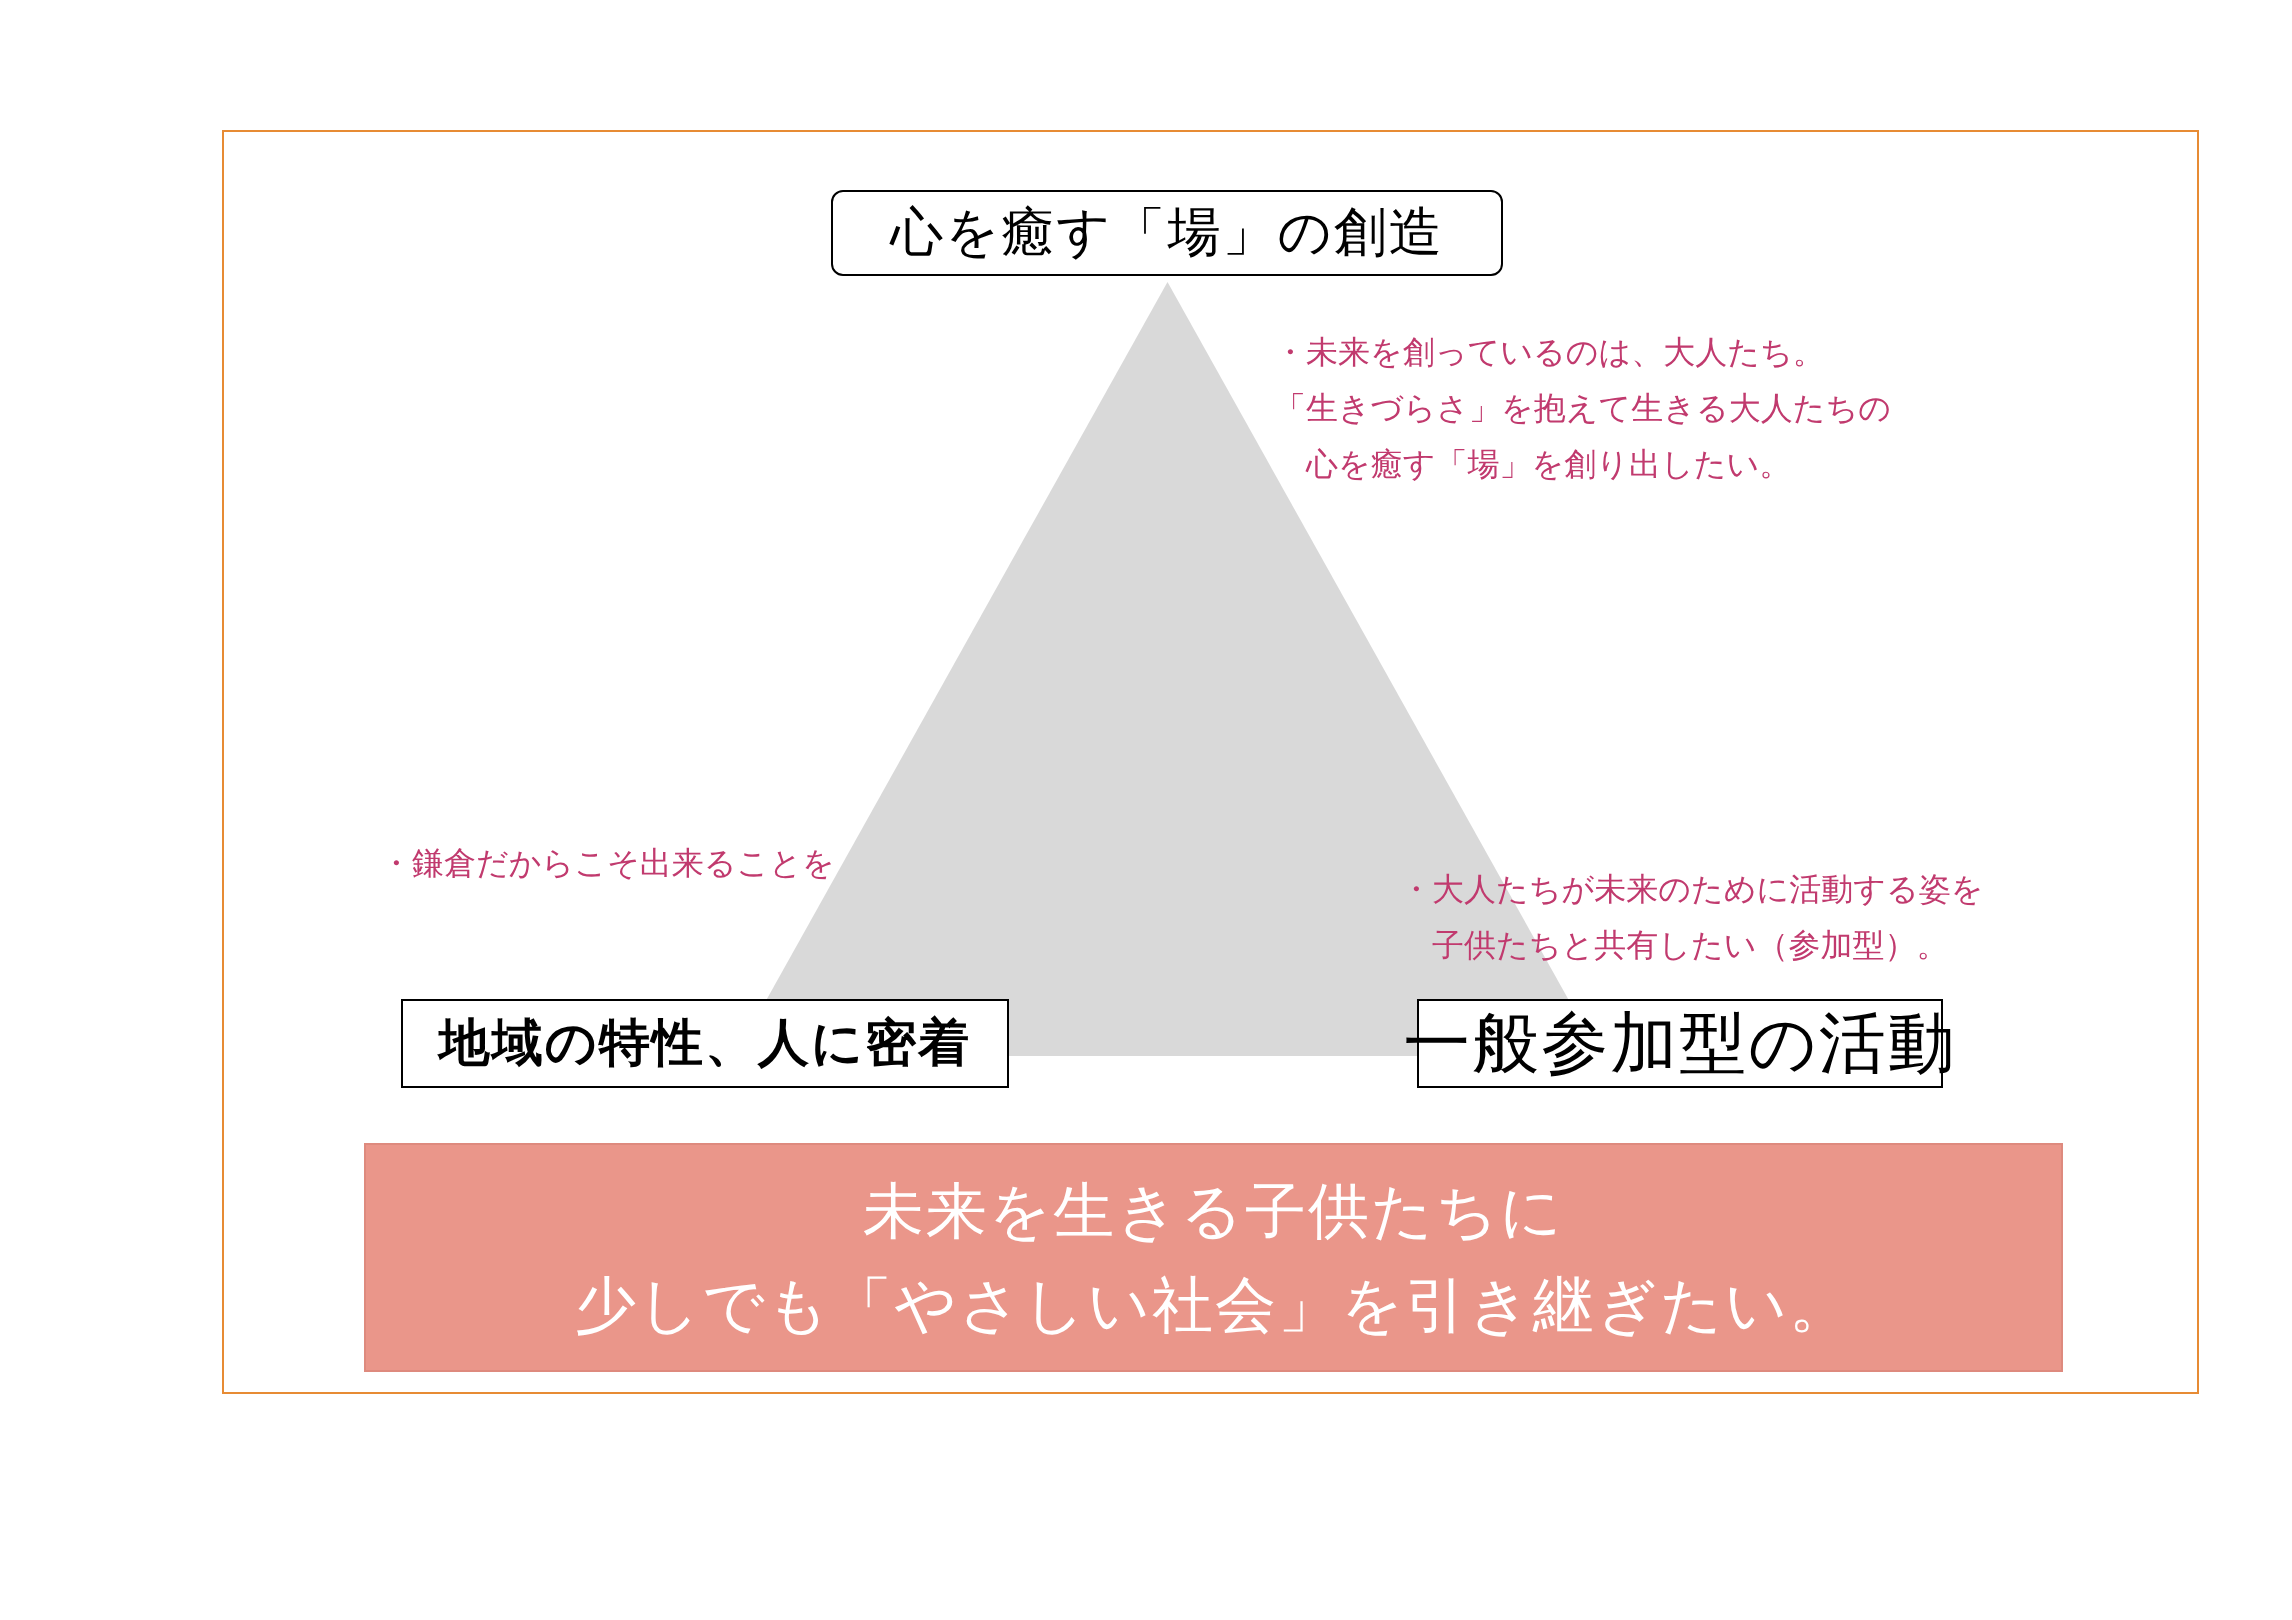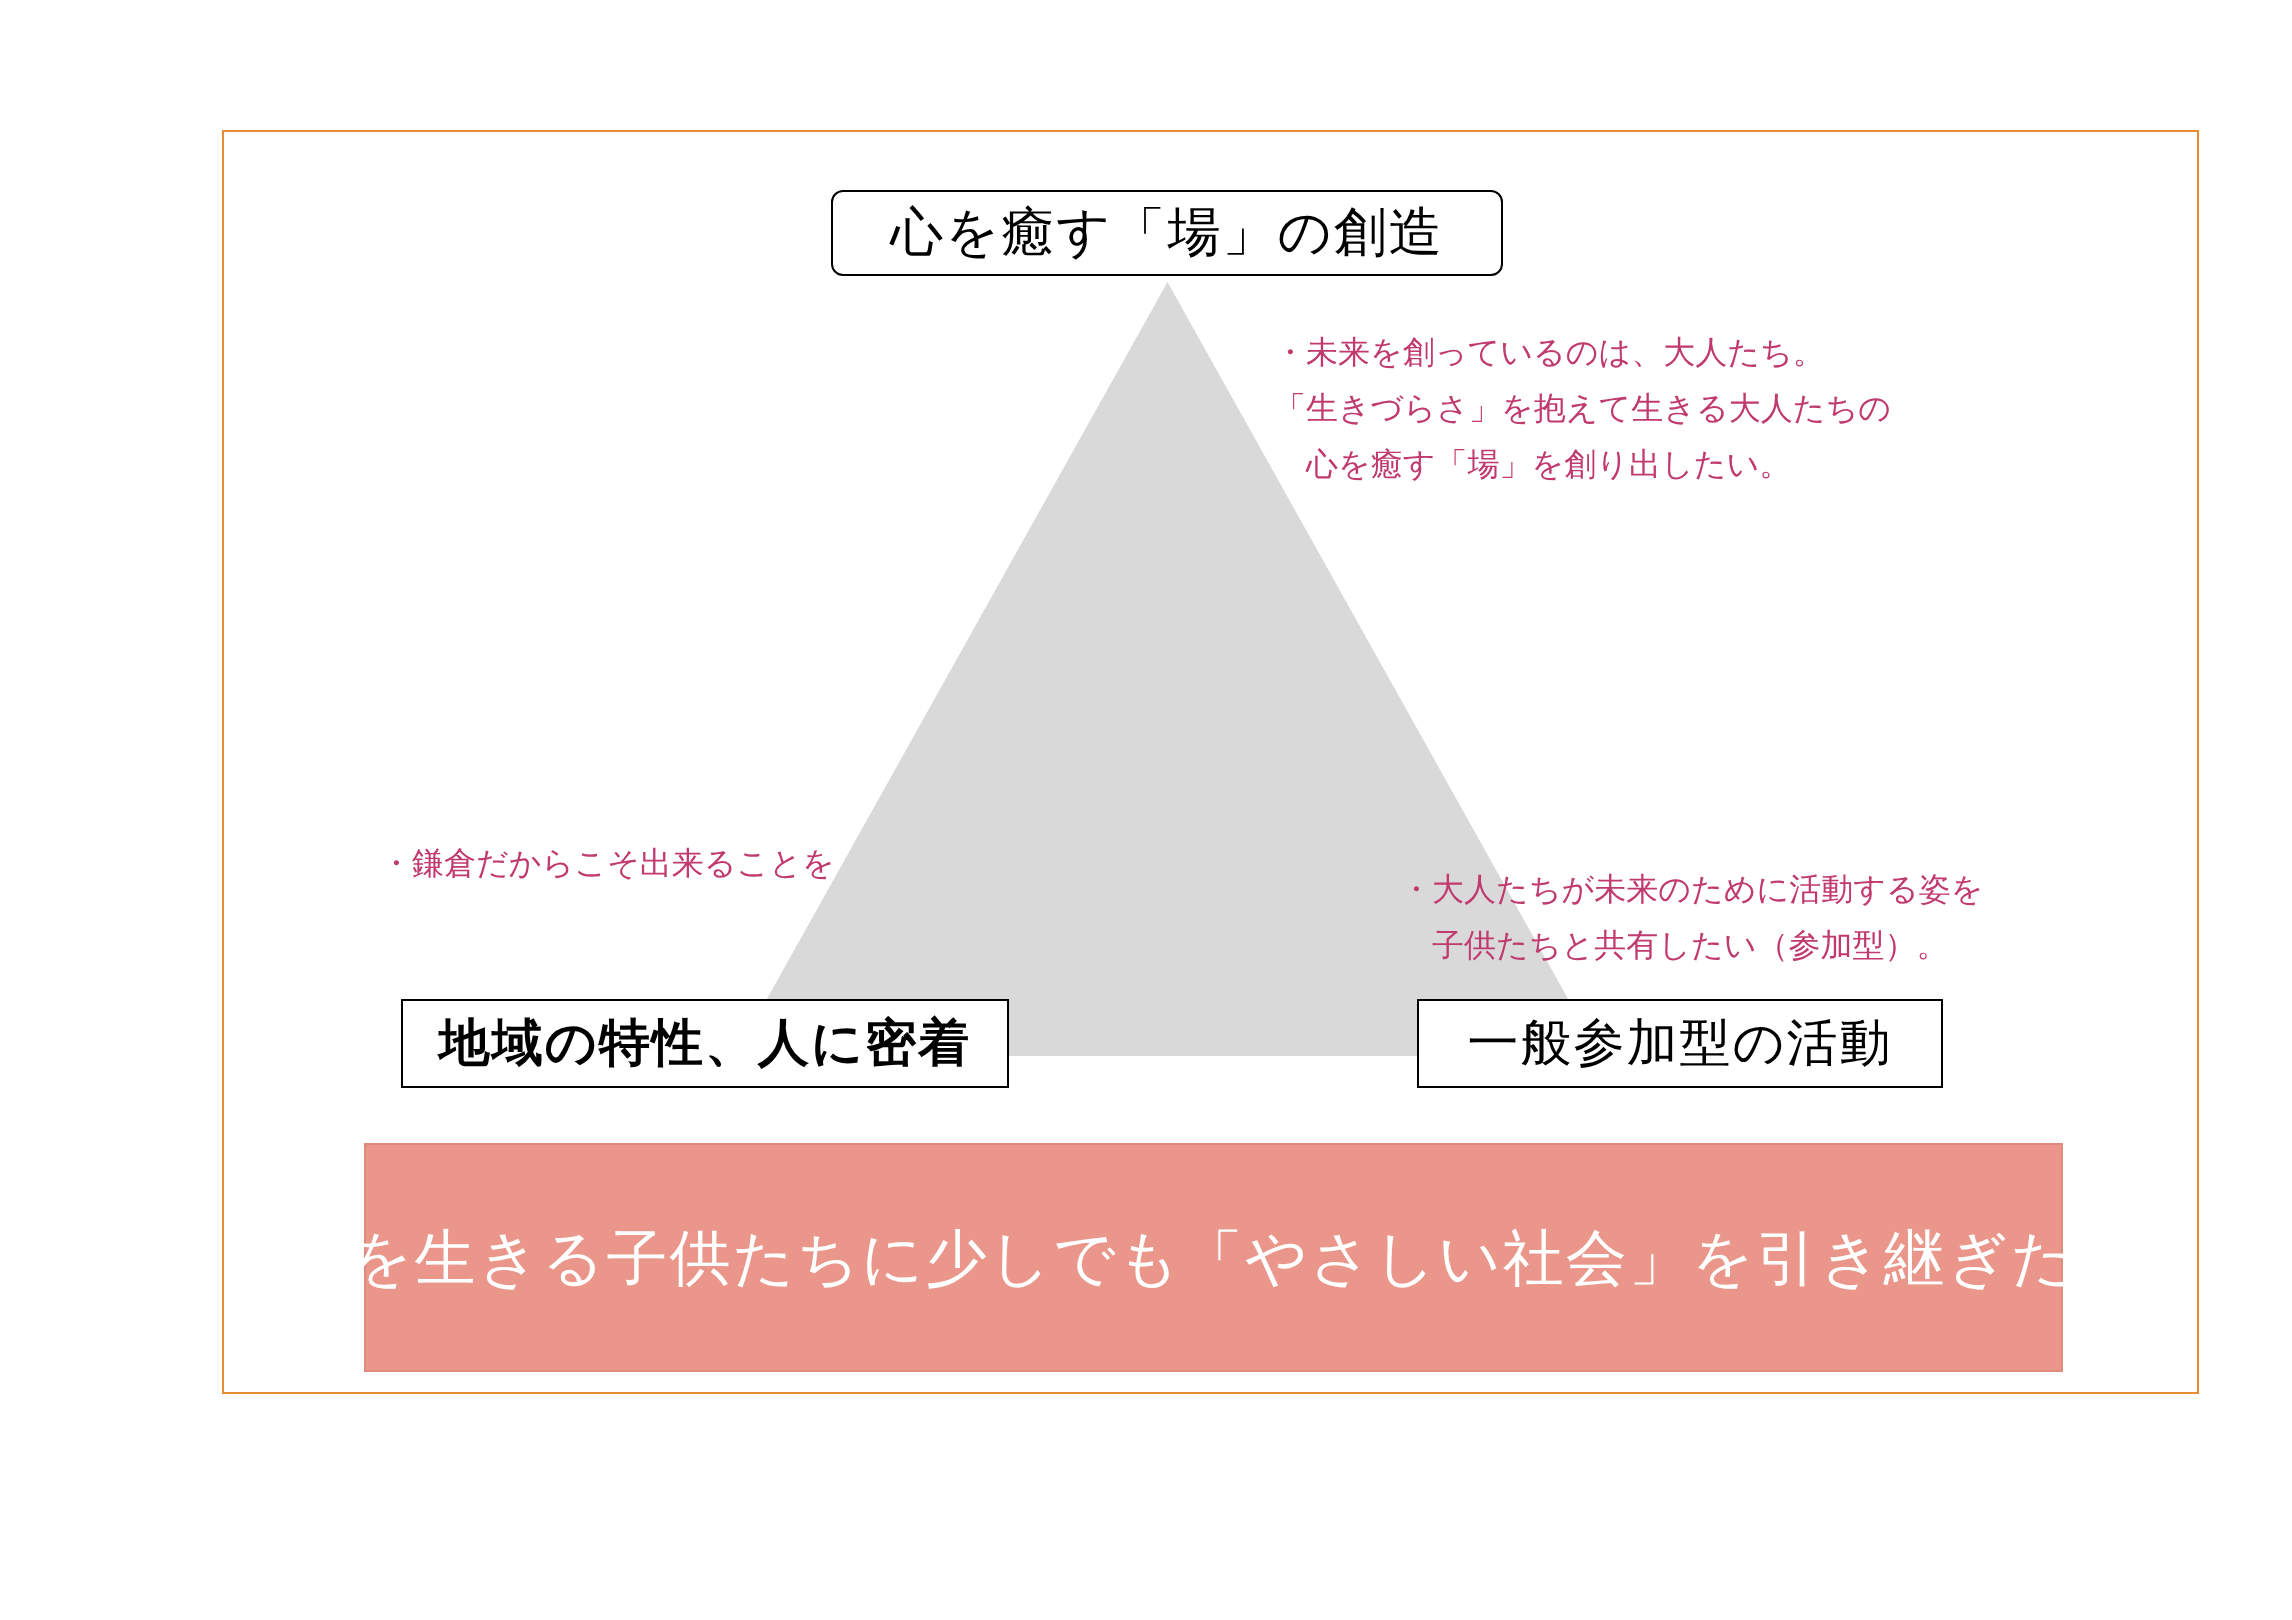--- a/index.html
+++ b/index.html
@@ -67,42 +67,42 @@
     width: 608px;
     height: 89px;
     font-size: 51px;
     font-weight: bold;
   }
   .concept-box.bottom-right {
     left: 1417px;
     top: 999px;
     width: 526px;
     height: 89px;
-    font-size: 51px;
+    font-size: 67px;
   }
   .annotation {
     position: absolute;
     color: var(--annotation);
     font-size: 32px;
     line-height: 56px;
     white-space: nowrap;
   }
   .annotation.top-right { left: 1274px; top: 324px; }
   .annotation.left      { left: 380px;  top: 835px; }
   .annotation.right     { left: 1400px; top: 861px; }
   .banner {
     position: absolute;
     left: 364px;
     top: 1143px;
     width: 1699px;
     height: 229px;
     background: var(--banner-bg);
     border: 2px solid #de8a7e;
     display: flex;
-    flex-direction: row;
+    flex-direction: column;
     align-items: center;
     justify-content: center;
     color: var(--banner-text);
     font-size: 61px;
     line-height: 94px;
     letter-spacing: 2px;
     white-space: nowrap;
   }
 </style>
 </head>

